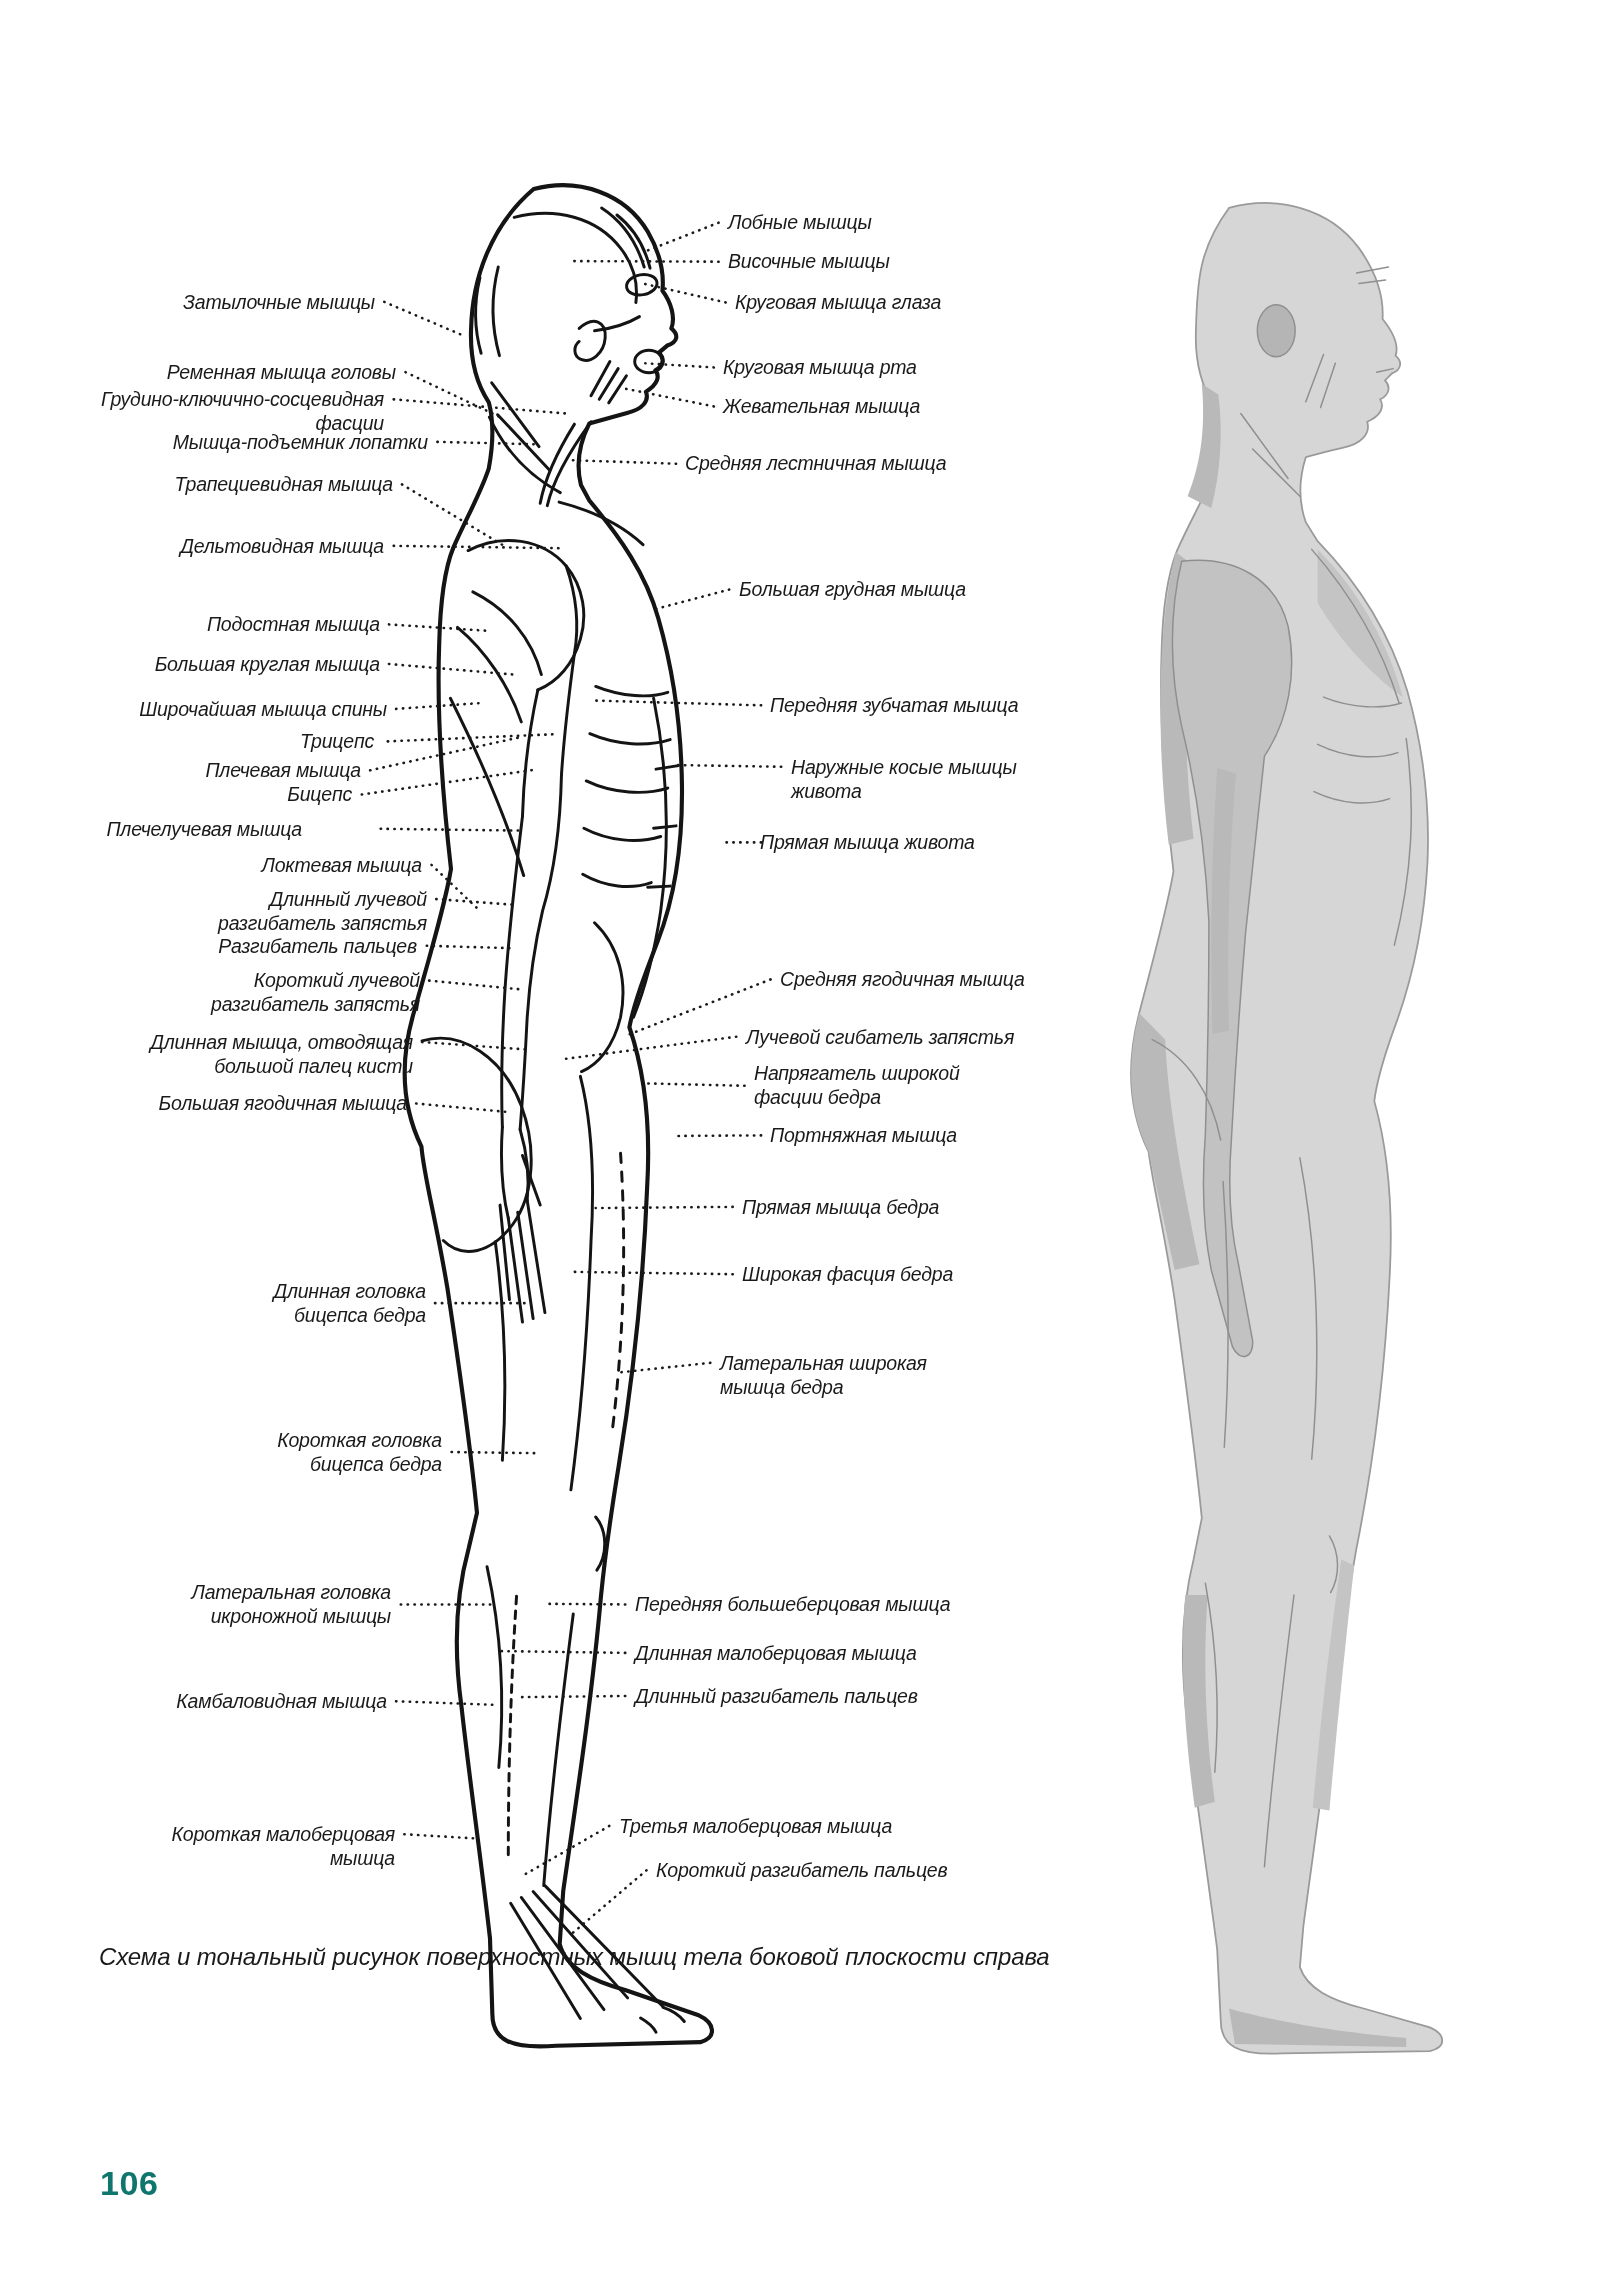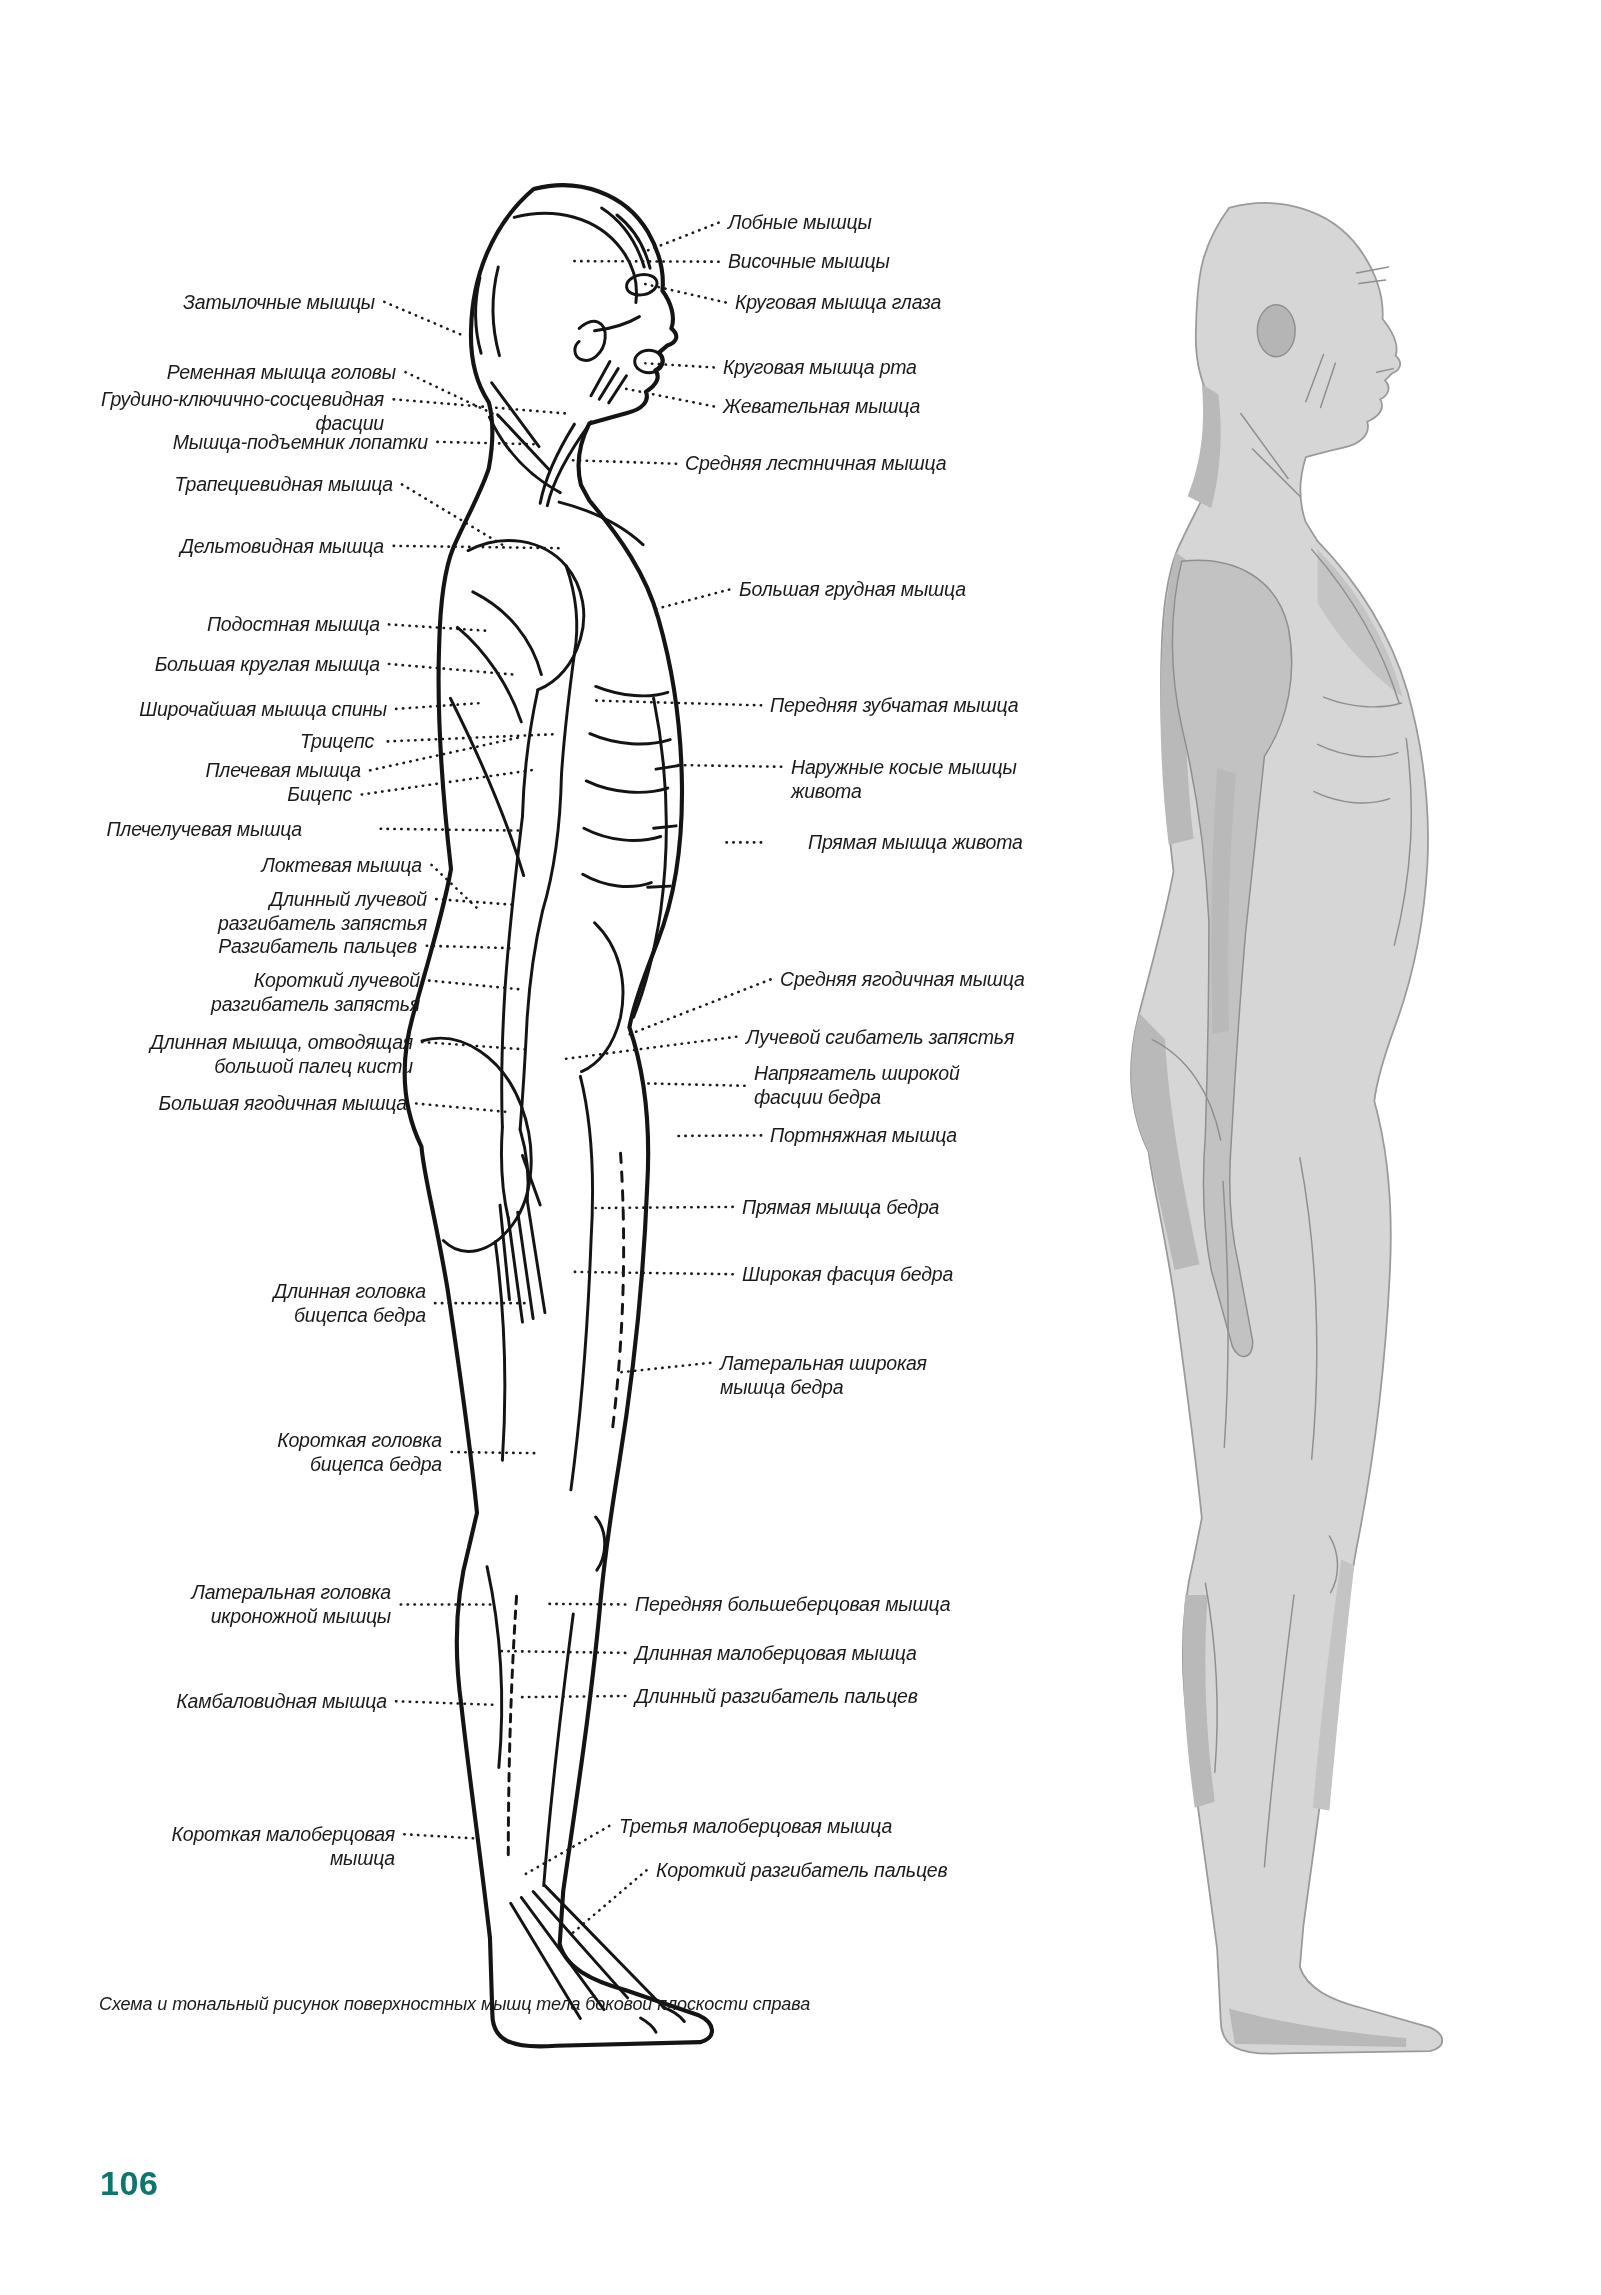--- a/index.html
+++ b/index.html
@@ -26,23 +26,23 @@
     font-size:19.5px;
     line-height:24px;
     letter-spacing:-0.2px;
     color:#1a1a1a;
     white-space:pre-line;
   }
   .label.left{text-align:right;}
   .label.right{text-align:left;}
   .caption{
     position:absolute;
-    left:99px;top:1994px;
+    left:99px;top:1943px;
     font-style:italic;
-    font-size:18px;
+    font-size:24px;
     color:#1a1a1a;
     letter-spacing:-0.1px;
   }
   .page-number{
     position:absolute;
     left:100px;top:2164px;
     font-size:34px;
     font-weight:700;
     letter-spacing:0.6px;
     color:#0f766e;
@@ -243,21 +243,21 @@
       <div class="label right" style="left: 728px; top: 210px;">Лобные мышцы</div>
       <div class="label right" style="left: 728px; top: 249px;">Височные мышцы</div>
       <div class="label right" style="left: 735px; top: 290px;">Круговая мышца глаза</div>
       <div class="label right" style="left: 723px; top: 355px;">Круговая мышца рта</div>
       <div class="label right" style="left: 723px; top: 394px;">Жевательная мышца</div>
       <div class="label right" style="left: 685px; top: 451px;">Средняя лестничная мышца</div>
       <div class="label right" style="left: 739px; top: 577px;">Большая грудная мышца</div>
       <div class="label right" style="left: 770px; top: 693px;">Передняя зубчатая мышца</div>
       <div class="label right" style="left: 791px; top: 755px;">Наружные косые мышцы
 живота</div>
-      <div class="label right" style="left: 808px; top: 830px; text-align: right;">Прямая мышца живота</div>
+      <div class="label right" style="left: 760px; top: 830px; text-align: right;">Прямая мышца живота</div>
       <div class="label right" style="left: 780px; top: 967px;">Средняя ягодичная мышца</div>
       <div class="label right" style="left: 746px; top: 1025px;">Лучевой сгибатель запястья</div>
       <div class="label right" style="left: 754px; top: 1061px;">Напрягатель широкой
 фасции бедра</div>
       <div class="label right" style="left: 770px; top: 1123px;">Портняжная мышца</div>
       <div class="label right" style="left: 742px; top: 1195px;">Прямая мышца бедра</div>
       <div class="label right" style="left: 742px; top: 1262px;">Широкая фасция бедра</div>
       <div class="label right" style="left: 720px; top: 1351px;">Латеральная широкая
 мышца бедра</div>
       <div class="label right" style="left: 635px; top: 1592px;">Передняя большеберцовая мышца</div>

